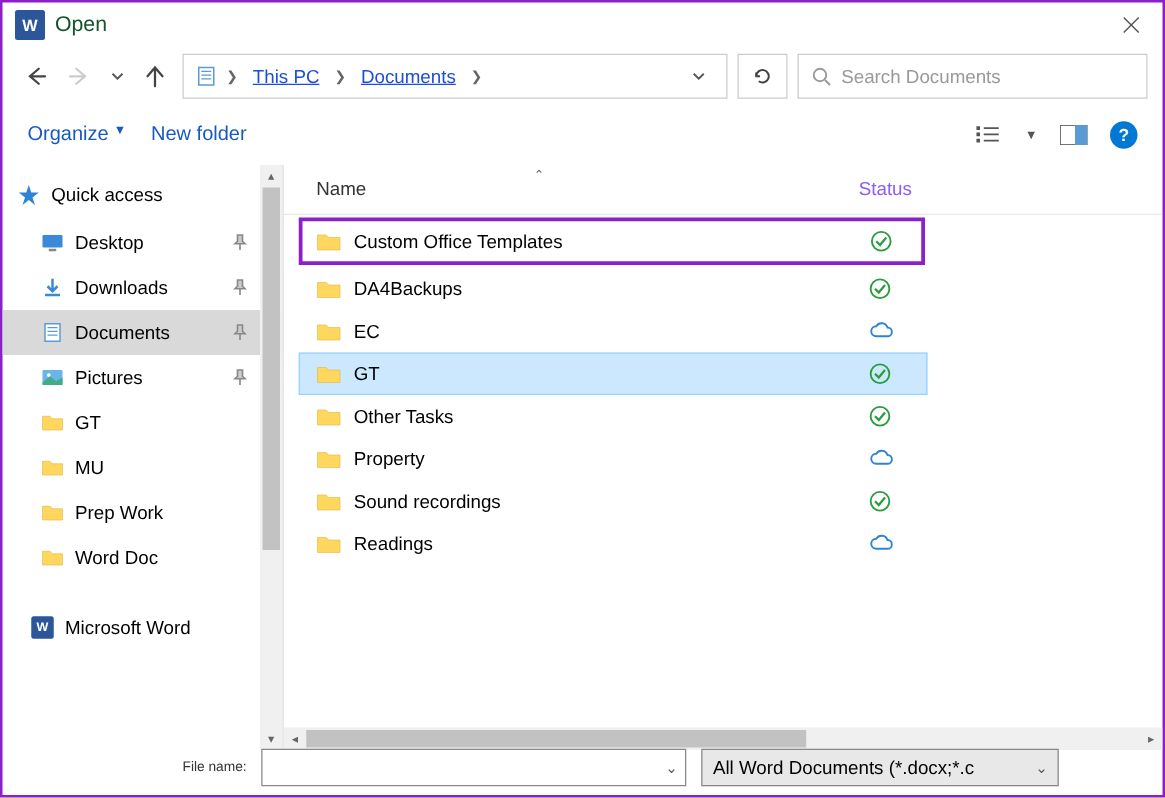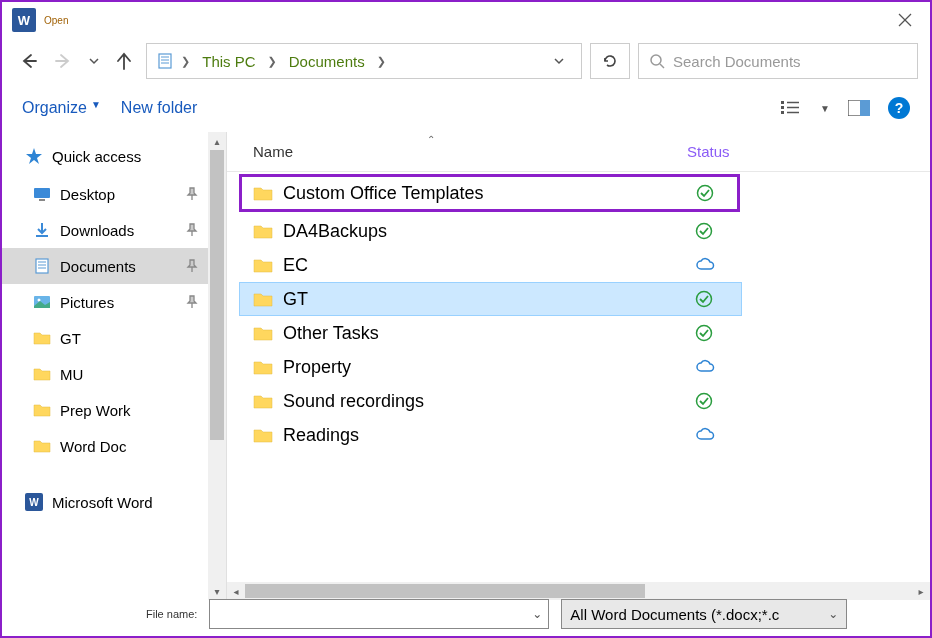--- a/index.html
+++ b/index.html
@@ -1,58 +1,58 @@
 <!DOCTYPE html>
 <html><head>
 <meta charset="utf-8">
 <style>
 * { box-sizing: border-box; margin: 0; padding: 0; font-family: "Segoe UI", sans-serif; }
 body { width: 932px; height: 638px; background: #fff; border: 2px solid #8b1fc9; position: relative; overflow: hidden; }
 .title-bar { height: 36px; display: flex; align-items: center; padding: 0 10px; }
 .word-icon { width: 24px; height: 24px; background: #2b579a; color: #fff; font-weight: bold; font-size: 13px; display: flex; align-items: center; justify-content: center; border-radius: 2px; margin-right: 8px; }
-.title-text { font-size: 10px; color: #a16207; }
+.title-text { font-size: 17px; color: #14532d; }
 .close-btn { margin-left: auto; width: 30px; height: 30px; display: flex; align-items: center; justify-content: center; cursor: pointer; font-size: 18px; color: #555; }
 
 .nav-row { height: 46px; display: flex; align-items: center; padding: 0 12px; gap: 8px; }
 .nav-btn { width: 28px; height: 28px; display: flex; align-items: center; justify-content: center; cursor: pointer; color: #555; }
 .nav-btn.disabled { color: #ccc; }
 .addr-bar { flex: 1; height: 36px; border: 1px solid #ccc; display: flex; align-items: center; padding: 0 8px; gap: 6px; }
 .addr-icon { width: 20px; height: 20px; display: flex; align-items: center; justify-content: center; }
-.addr-crumb { font-size: 15px; color: #4d7c0f; padding: 4px 6px; cursor: pointer; }
+.addr-crumb { font-size: 15px; color: #1d4ed8; padding: 4px 6px; cursor: pointer; text-decoration: underline; }
 .addr-chev { color: #666; font-size: 11px; }
 .addr-drop { margin-left: auto; padding: 0 8px; color: #555; cursor: pointer; }
 .refresh-btn { width: 40px; height: 36px; border: 1px solid #ccc; display: flex; align-items: center; justify-content: center; cursor: pointer; font-size: 16px; }
 .search-box { width: 280px; height: 36px; border: 1px solid #ccc; display: flex; align-items: center; padding: 0 10px; gap: 8px; color: #888; }
 .search-box input { border: none; outline: none; flex: 1; font-size: 15px; color: #333; }
 .search-box input::placeholder { color: #999; }
 
 .toolbar-row { height: 48px; display: flex; align-items: center; padding: 0 20px; gap: 20px; }
 .tb-link { color: #185abd; font-size: 16px; cursor: pointer; display: flex; align-items: flex-start; gap: 4px; }
 .tb-right { margin-left: auto; display: flex; align-items: center; gap: 18px; }
 .tb-icon { width: 22px; height: 22px; display: flex; align-items: center; justify-content: center; cursor: pointer; }
 .help-icon { width: 22px; height: 22px; border-radius: 50%; background: #0078d4; color: #fff; display: flex; align-items: center; justify-content: center; font-size: 14px; font-weight: bold; cursor: pointer; }
 
 .main-area { display: flex; height: 468px; position: relative; }
 .sidebar { width: 224px; position: relative; padding: 4px 0; }
 .scroll-track-side { position: absolute; right: 0; top: 0; width: 18px; height: 100%; background: #f0f0f0; }
 .scroll-btn { width: 18px; height: 18px; display: flex; align-items: center; justify-content: center; font-size: 10px; color: #666; cursor: pointer; }
 .scroll-thumb-side { position: absolute; top: 18px; left: 2px; width: 14px; height: 290px; background: #c2c2c2; }
 .side-item { height: 36px; display: flex; align-items: center; padding-left: 30px; gap: 8px; font-size: 15px; cursor: pointer; position: relative; }
-.side-item.quick { padding-left: 22px; height: 40px; }
+.side-item.quick { padding-left: 11px; height: 40px; }
 .side-item.selected { background: #d9d9d9; }
 .side-item.word { padding-left: 22px; margin-top: 20px; }
 .side-icon { width: 20px; height: 20px; display: flex; align-items: center; justify-content: center; font-size: 15px; }
 .pin-icon { position: absolute; right: 28px; color: #888; font-size: 14px; }
 
 .content { flex: 1; position: relative; border-left: 1px solid #e0e0e0; }
 .col-header { height: 40px; display: flex; align-items: center; border-bottom: 1px solid #e8e8e8; position: relative; }
 .col-name { padding-left: 26px; font-size: 15px; color: #333; cursor: pointer; display: flex; align-items: center; gap: 4px; }
 .col-sort { font-size: 10px; color: #666; position: absolute; left: 200px; top: 2px; }
 .col-status { position: absolute; left: 460px; font-size: 15px; color: #8b5cf6; }
-.file-row { height: 34px; display: flex; align-items: center; padding-left: 26px; font-size: 18px; cursor: pointer; position: relative; }
+.file-row { height: 34px; display: flex; align-items: center; padding-left: 26px; font-size: 15px; cursor: pointer; position: relative; }
 .file-row.highlight { border: 3px solid #8b1fc9; margin: 2px 190px 2px 12px; padding-left: 11px; height: 38px; }
 .file-row.selected { background: #cce8ff; border: 1px solid #99d1ff; margin: 0 188px 0 12px; padding-left: 13px; }
 .folder-icon { width: 20px; height: 20px; margin-right: 10px; display: inline-flex; }
 .status-icon { position: absolute; left: 468px; width: 18px; height: 18px; }
 .file-row.highlight .status-icon { left: 454px; }
 .file-row.selected .status-icon { left: 455px; }
 
 .hscroll { position: absolute; bottom: 0; left: 0; right: 0; height: 18px; background: #f0f0f0; display: flex; }
 .hscroll-thumb { position: absolute; left: 18px; top: 2px; width: 400px; height: 14px; background: #c2c2c2; }
 

